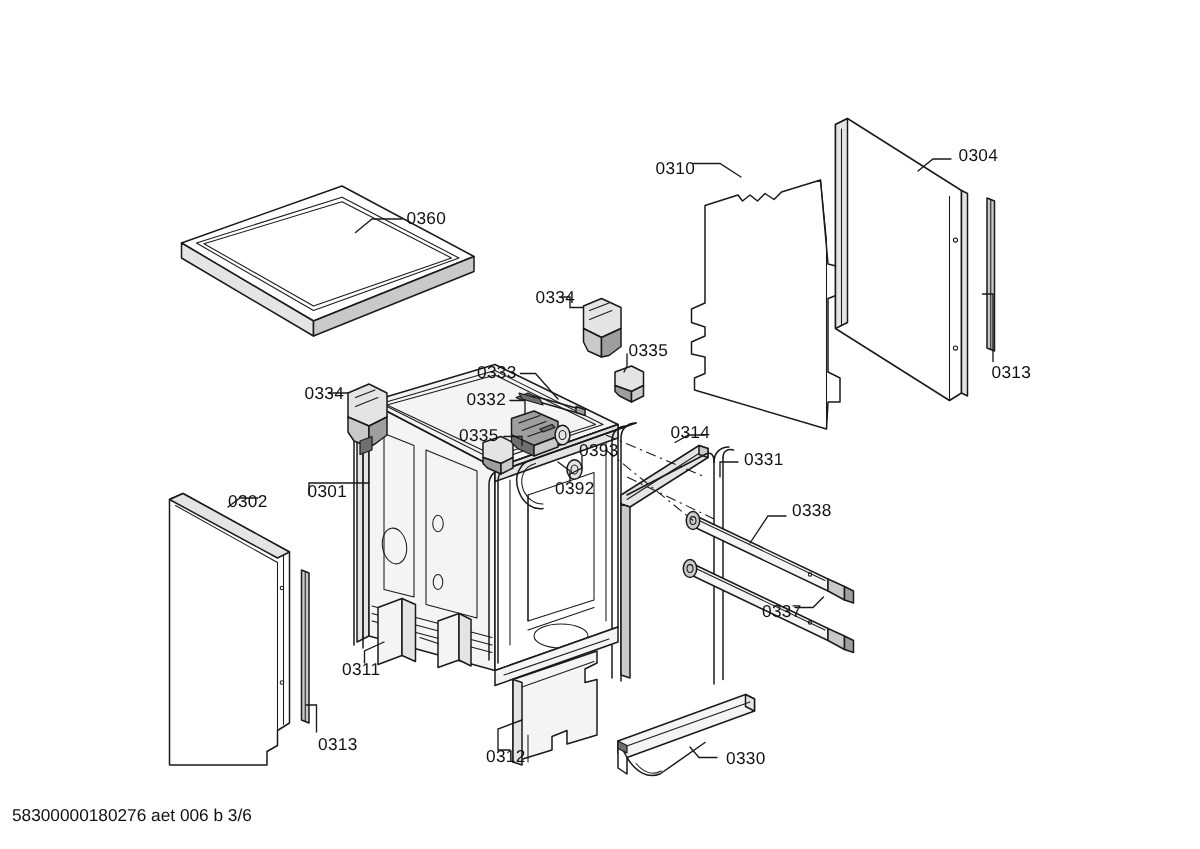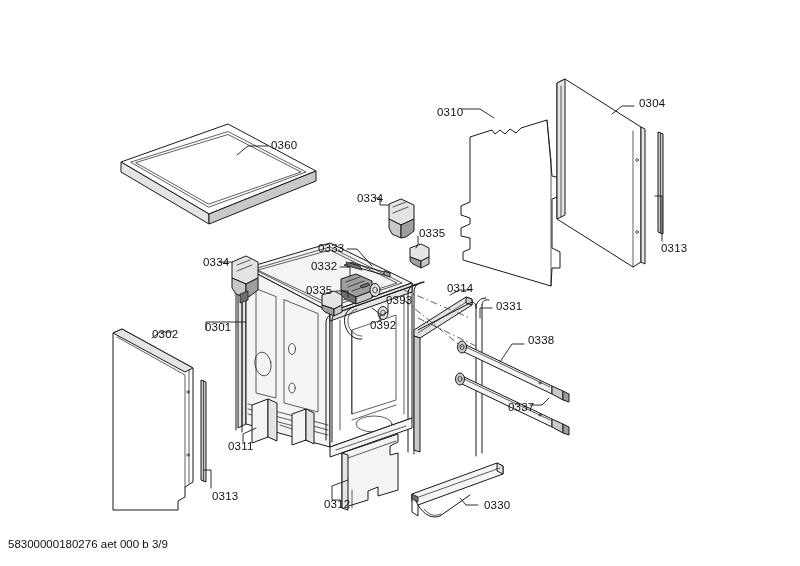--- a/index.html
+++ b/index.html
@@ -323,15 +323,15 @@
     <text class="lbl" x="639" y="107" text-anchor="start">0304</text>
     <text class="lbl" x="447" y="292" text-anchor="start">0314</text>
     <text class="lbl" x="496" y="310" text-anchor="start">0331</text>
     <text class="lbl" x="528" y="344" text-anchor="start">0338</text>
     <text class="lbl" x="508" y="411" text-anchor="start">0337</text>
     <text class="lbl" x="386" y="304" text-anchor="start">0393</text>
     <text class="lbl" x="370" y="329" text-anchor="start">0392</text>
   </g>
 </svg>
 
-<div id="footer">58300000180276  aet 000 b 3/9</div>
+<div id="footer">58300000180276  aet 006 b 3/6</div>
 
 </div>
 
 </body></html>

